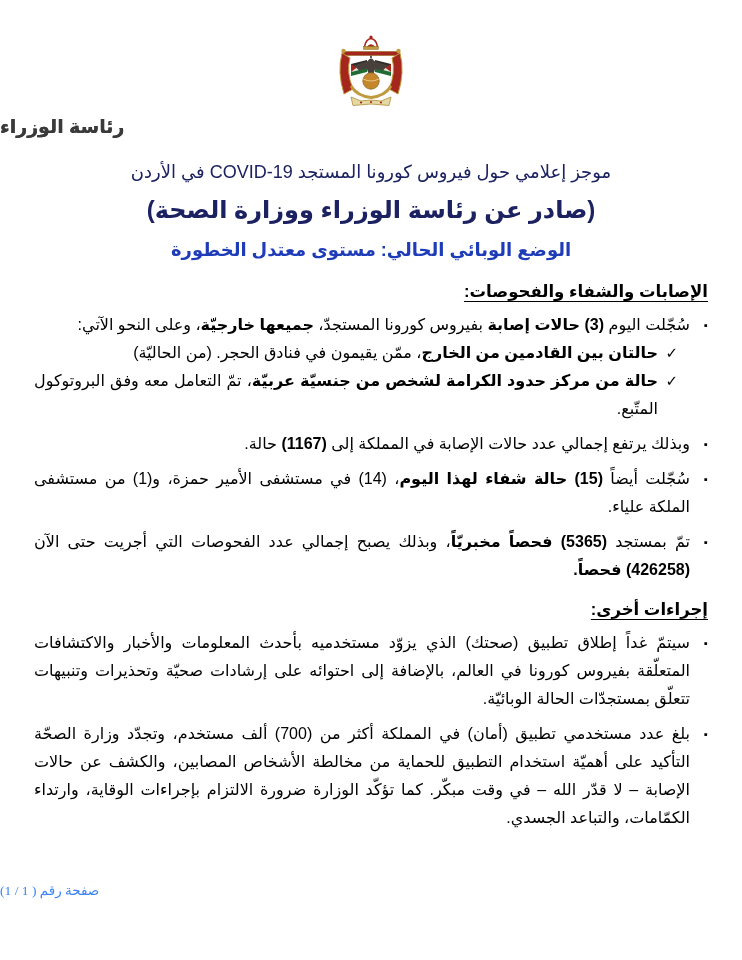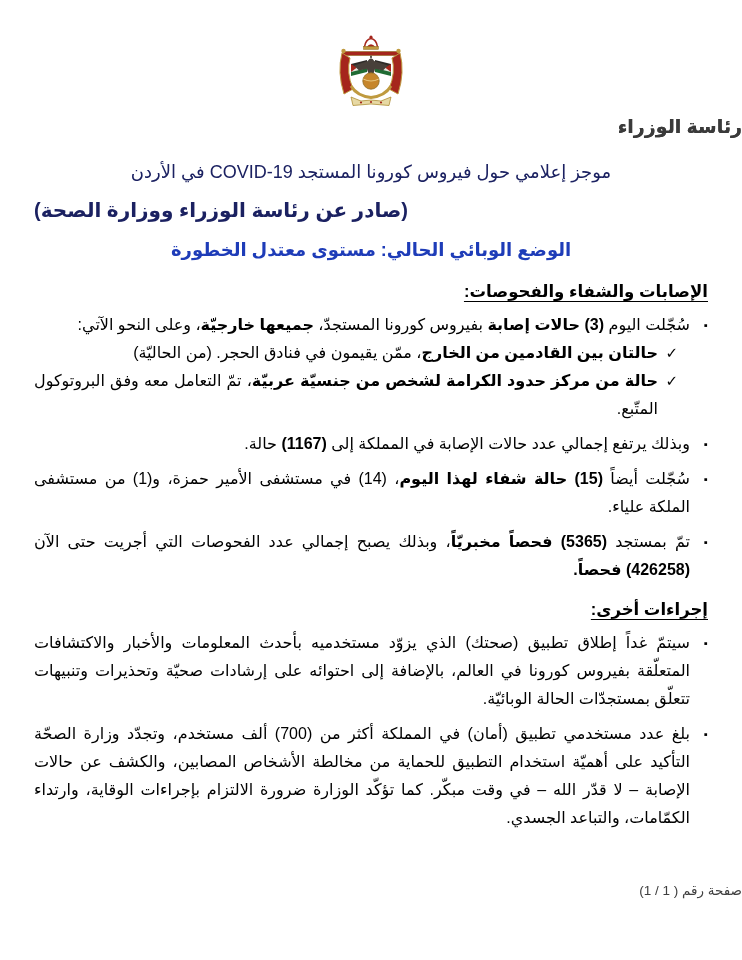--- a/index.html
+++ b/index.html
@@ -8,21 +8,21 @@
     width:742px; height:960px;
     background:#ffffff;
     overflow:hidden;
     direction:rtl;
     font-family:"Liberation Sans","DejaVu Sans",sans-serif;
     color:#000;
   }
   .content { padding:0 34px; }
 
   
-  .logo-wrap { text-align:right; padding-top:34px; }
+  .logo-wrap { text-align:left; padding-top:34px; }
   .crest { display:block; margin:0 auto; }
   .calligraphy {
     margin-top:2px;
     font-weight:bold;
     font-size:19px;
     line-height:26px;
     color:#3a3a3a;
     letter-spacing:-1px;
     text-shadow:0 0 .4px #3a3a3a;
   }
@@ -31,23 +31,23 @@
   .title1 {
     margin-top:18px;
     text-align:center;
     font-weight:normal;
     font-size:18px;
     line-height:28px;
     color:#1b2161;
   }
   .title2 {
     margin-top:10px;
-    text-align:left;
-    font-weight:bold;
-    font-size:20px;
+    text-align:center;
+    font-weight:bold;
+    font-size:24px;
     line-height:28px;
     color:#1b2161;
   }
   .status-line {
     margin-top:12px;
     text-align:center;
     font-weight:bold;
     font-size:18px;
     line-height:28px;
     color:#1e3cb8;
@@ -93,23 +93,24 @@
     line-height:28px;
     text-align:right;
   }
   .b { font-weight:bold; }
   .u { text-underline-offset:3px; }
 
   
   .footer {
     position:absolute;
     top:882px; right:0; left:0;
-    text-align:right;
+    text-align:left;
     font-size:13.5px;
-    color:#404040;
+    color:#3b82f6;
+    font-family:Liberation Serif, serif;
   }
 </style>
 </head>
 <body>
 
 <div class="page">
 
   <div class="logo-wrap">
     <svg class="crest" width="88" height="78" viewBox="0 0 88 78" xmlns="http://www.w3.org/2000/svg">
 

